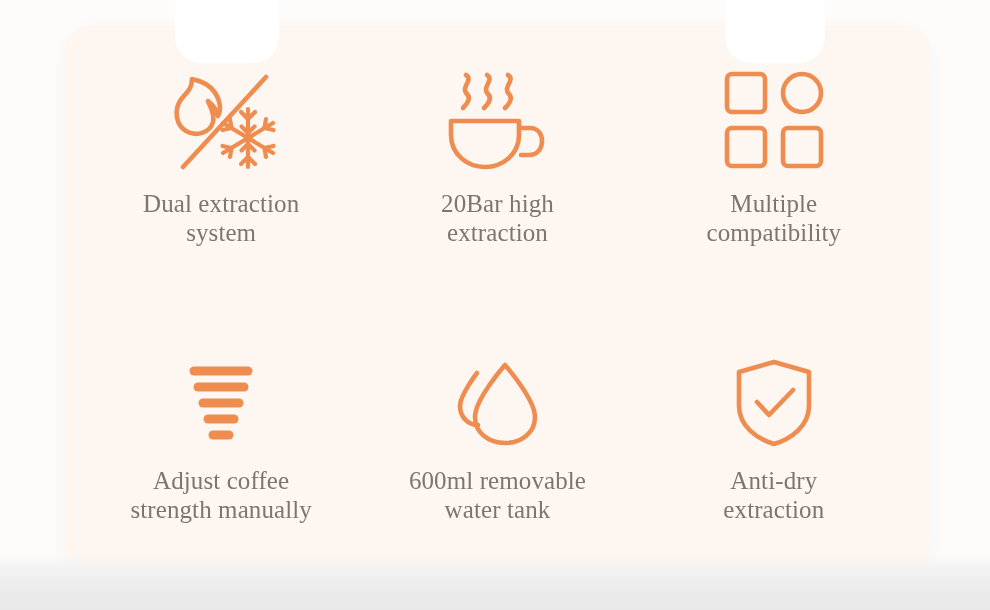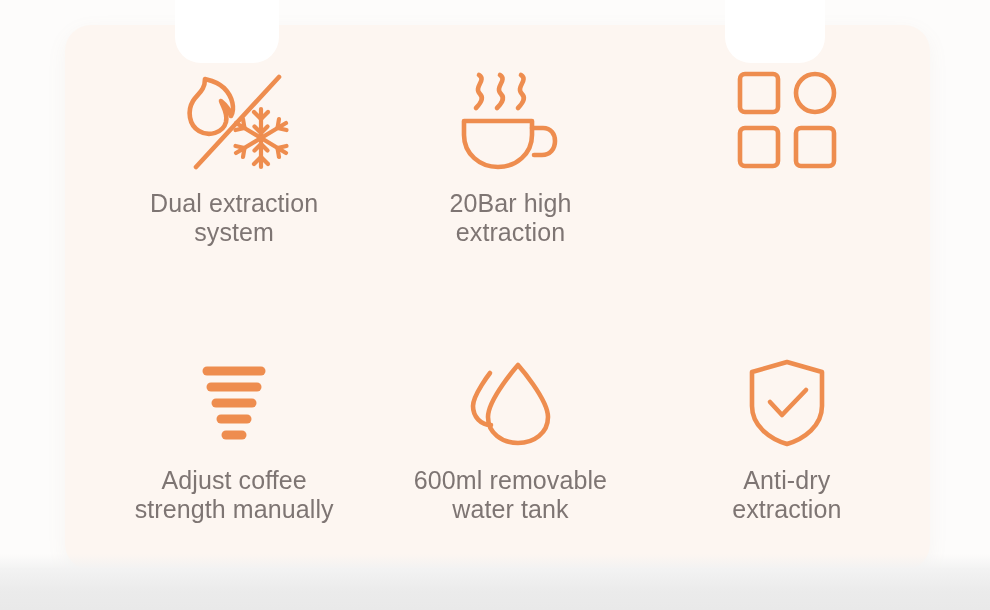--- a/index.html
+++ b/index.html
@@ -63,29 +63,30 @@
     border-bottom-left-radius: 26px;
     border-bottom-right-radius: 26px;
     filter: blur(0.4px);
   }
   .notch-left  { left: 110px; width: 104px; }
   .notch-right { left: 660px; width: 100px; }
 
   
   .feature-grid {
     position: absolute;
-    left: 13px;
+    left: 0;
     top: 0;
     width: 865px;
     height: 545px;
     display: grid;
     grid-template-columns: repeat(3, 1fr);
     grid-template-rows: repeat(2, 1fr);
     box-sizing: border-box;
     padding: 42px 18px 46px 18px;
+    font-family: Liberation Serif, serif;
   }
 
   .feature-item {
     display: flex;
     flex-direction: column;
     align-items: center;
     justify-content: flex-start;
   }
   .feature-item.row2 { justify-content: flex-end; padding-top: 10px; }
 
@@ -190,20 +191,22 @@
 
       <div class="feature-item row1">
         <div class="feature-icon">
           <svg width="100" height="100" viewBox="0 0 100 100" fill="none" stroke="#ee8d4f" stroke-width="4.6" stroke-linecap="round" stroke-linejoin="round">
             <rect x="3" y="3" width="38" height="38" rx="5"></rect>
             <circle cx="78" cy="22" r="19"></circle>
             <rect x="3" y="57" width="38" height="38" rx="5"></rect>
             <rect x="59" y="57" width="38" height="38" rx="5"></rect>
           </svg>
         </div>
+        <div class="feature-label">Multiple
+compatibility</div>
       </div>
 
       <div class="feature-item row2">
         <div class="feature-icon">
           <svg width="66" height="78" viewBox="0 0 66 78" fill="none" stroke="#ee8d4f" stroke-width="9" stroke-linecap="round">
             <path d="M6 7  L60 7"></path>
             <path d="M10 23 L56 23"></path>
             <path d="M15 39 L51 39"></path>
             <path d="M20 55 L46 55"></path>
             <path d="M25 71 L41 71"></path>

